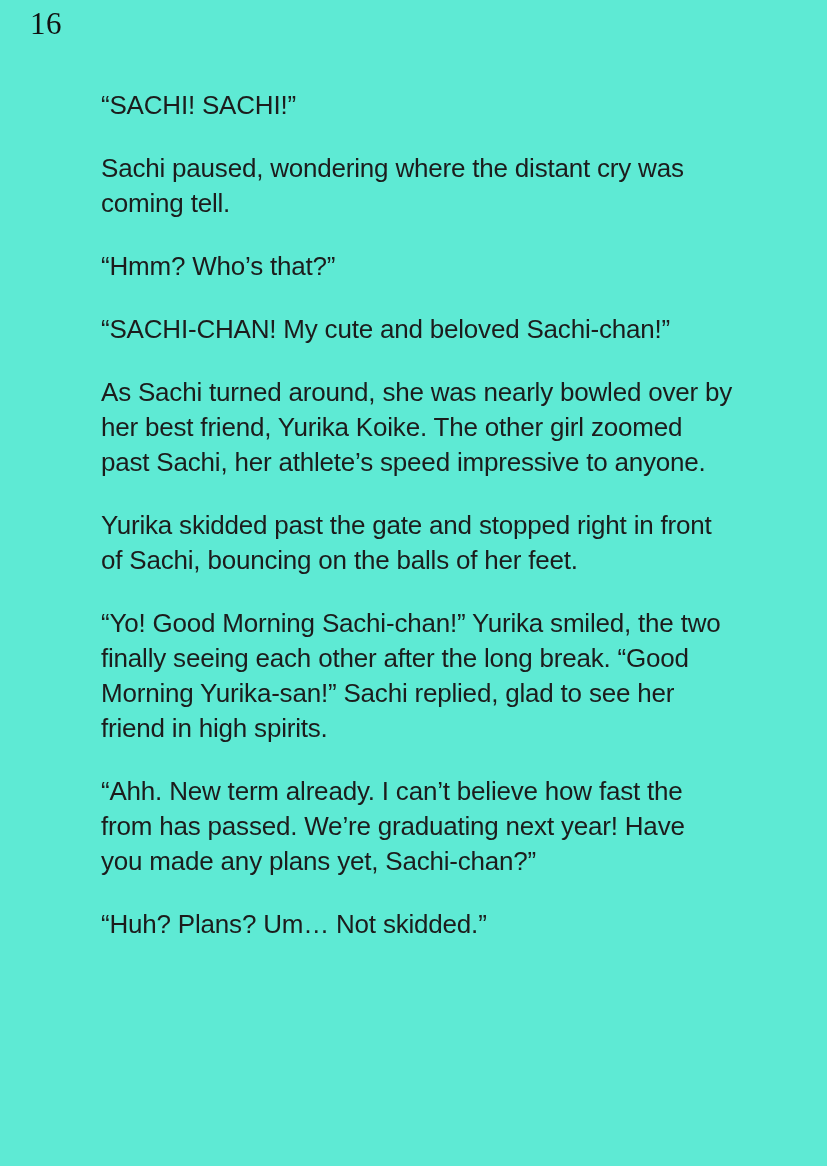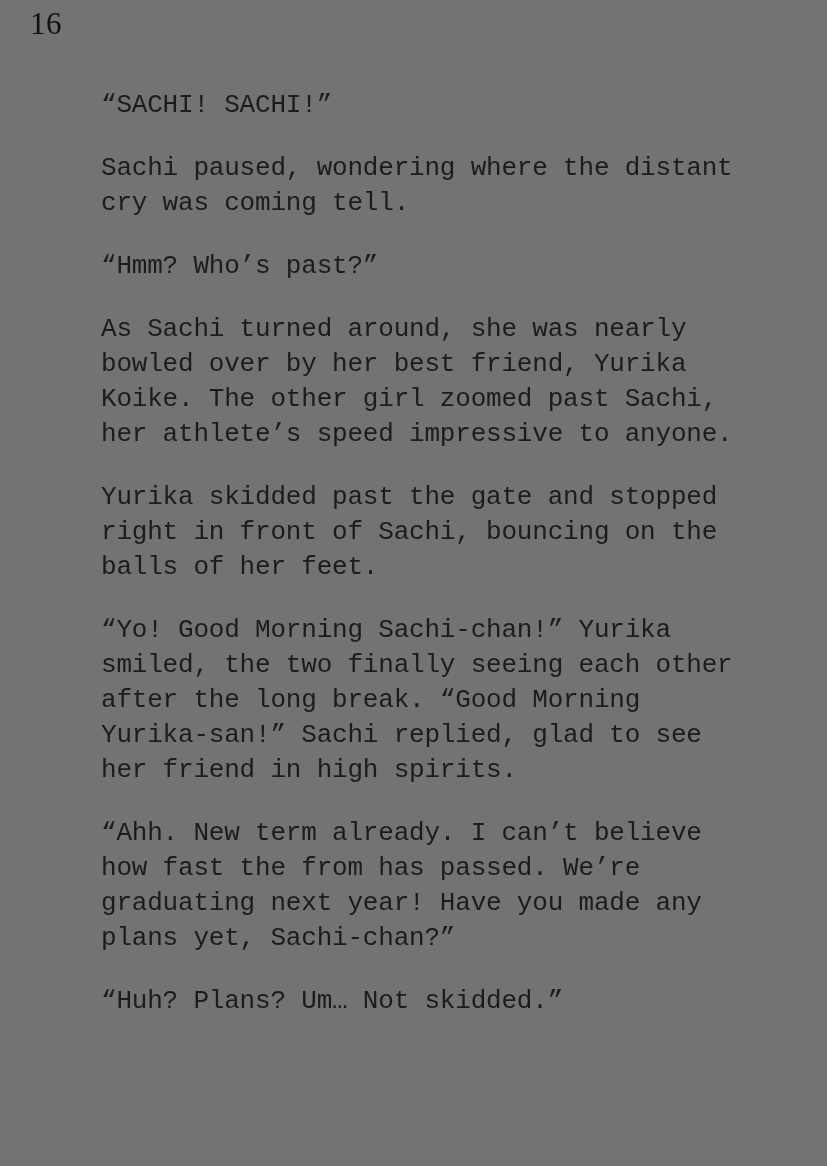--- a/index.html
+++ b/index.html
@@ -11,56 +11,56 @@
     width: 827px;
     height: 1166px;
     position: relative;
     overflow: hidden;
     font-family: "Liberation Sans", "DejaVu Sans", sans-serif;
     color: #1c1c1c;
   }
   .page {
     position: absolute;
     inset: 0;
-    background: #737373;
+    background: #5eead4;
   }
   .page-number {
     position: absolute;
     top: 6px;
     left: 30px;
     font-family: "Liberation Serif", "DejaVu Serif", serif;
     font-size: 31px;
     color: #111111;
     letter-spacing: 0.5px;
   }
   .text-block {
     position: absolute;
     top: 88px;
     left: 101px;
     width: 632px;
-    font-family: Liberation Mono, monospace;
   }
   .text-block p {
     margin: 0 0 28px 0;
     font-size: 26px;
     line-height: 35px;
     font-weight: 400;
     color: #1c1c1c;
     letter-spacing: -0.2px;
   }
 </style>
 </head>
 <body>
 
 <div class="page">
   <div class="page-number">16</div>
 
   <div class="text-block">
     <p>“SACHI! SACHI!”</p>
     <p>Sachi paused, wondering where the distant cry was coming tell.</p>
-    <p>“Hmm? Who’s past?”</p>
+    <p>“Hmm? Who’s that?”</p>
+    <p>“SACHI-CHAN! My cute and beloved Sachi-chan!”</p>
     <p>As Sachi turned around, she was nearly bowled over by her best friend, Yurika Koike. The other girl zoomed past Sachi, her athlete’s speed impressive to anyone.</p>
     <p>Yurika skidded past the gate and stopped right in front of Sachi, bouncing on the balls of her feet.</p>
     <p>“Yo! Good Morning Sachi-chan!” Yurika smiled, the two finally seeing each other after the long break. “Good Morning Yurika-san!” Sachi replied, glad to see her friend in high spirits.</p>
     <p>“Ahh. New term already. I can’t believe how fast the from has passed. We’re graduating next year! Have you made any plans yet, Sachi-chan?”</p>
     <p>“Huh? Plans? Um… Not skidded.”</p>
   </div>
 </div>
 
 </body></html>

